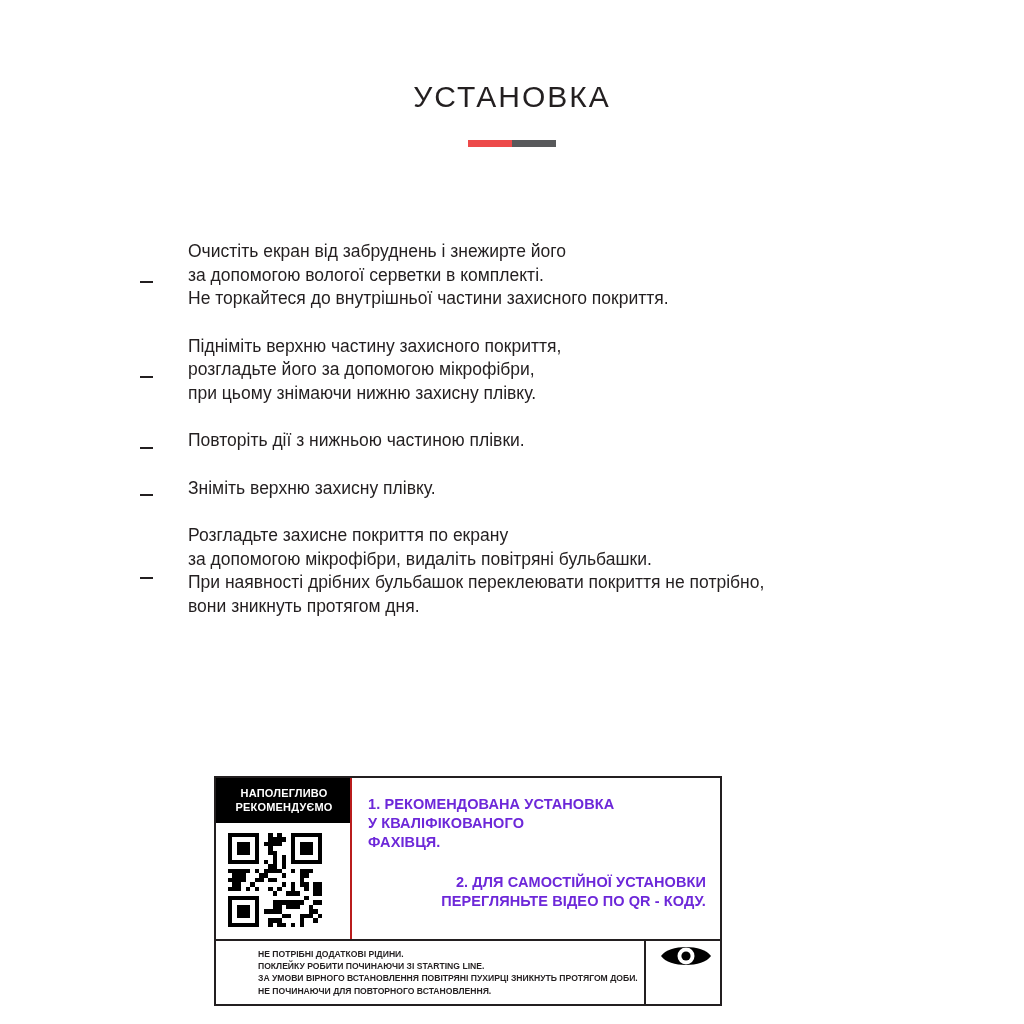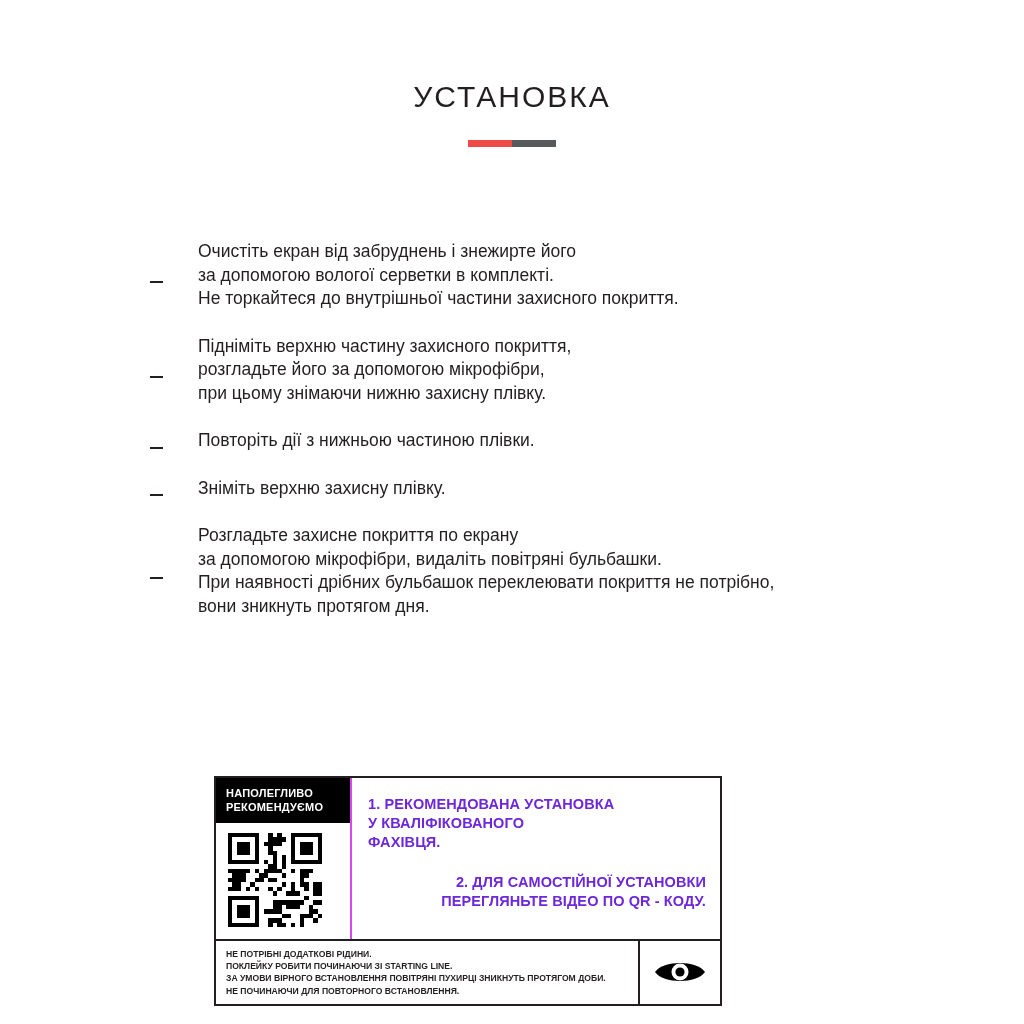--- a/index.html
+++ b/index.html
@@ -43,21 +43,21 @@
   }
   .rule .rule-right {
     flex: 1;
     background: #58595b;
   }
 
   
   .steps {
     position: absolute;
     top: 205px;
-    left: 150px;
+    left: 140px;
     width: 840px;
   }
   .step {
     display: flex;
     align-items: center;
     margin-bottom: 24px;
   }
   .step .dash {
     width: 48px;
     flex: 0 0 48px;
@@ -92,22 +92,23 @@
     background: #ffffff;
     box-sizing: border-box;
   }
   .card-top {
     display: flex;
     border-bottom: 2px solid #231f20;
   }
   .card-left {
     width: 136px;
     flex: 0 0 136px;
-    border-right: 2px solid #d946ef;
+    border-right: 2px solid #b91c1c;
     box-sizing: border-box;
+    text-align: center;
   }
   .badge {
     background: #000000;
     color: #ffffff;
     font-size: 11px;
     font-weight: bold;
     line-height: 14px;
     padding: 8px 8px 9px 10px;
     letter-spacing: .2px;
   }
@@ -139,21 +140,22 @@
     line-height: 19px;
     color: #6d28d9;
     letter-spacing: .1px;
   }
   .card-right p.second {
     margin-top: 21px;
     text-align: right;
   }
   .card-bottom {
     display: flex;
-    align-items: center;
+    align-items: flex-start;
+    padding-left: 32px;
   }
   .fineprint {
     flex: 1;
     padding: 7px 6px 7px 10px;
     border-right: 2px solid #231f20;
   }
   .fineprint div {
     font-size: 8.6px;
     font-weight: bold;
     line-height: 12.2px;

